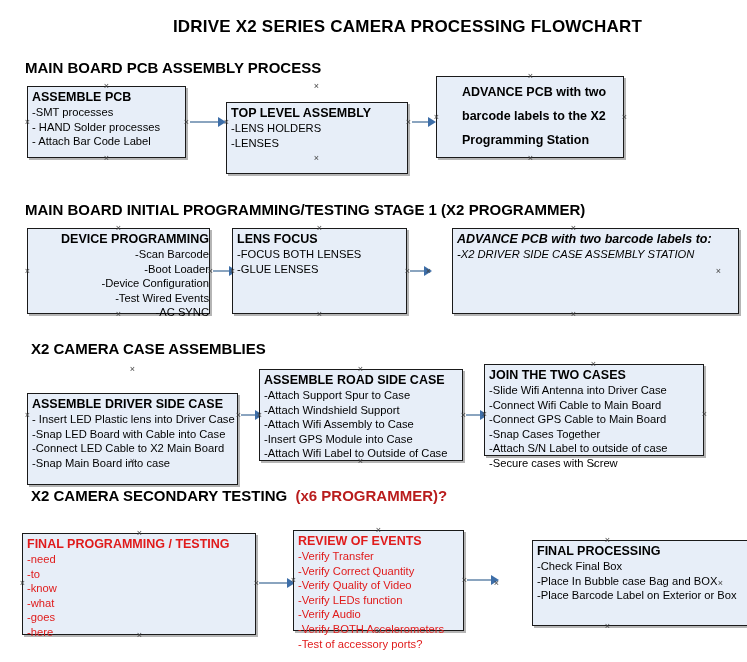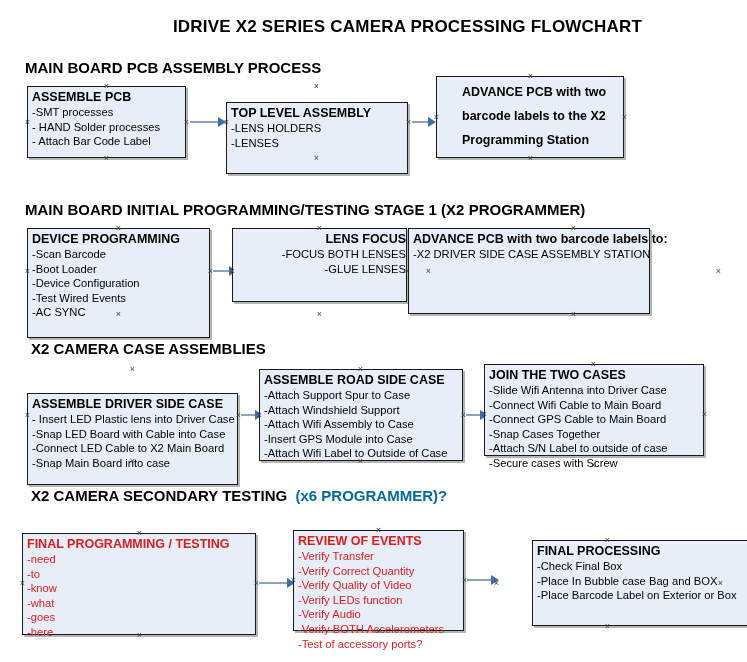--- a/index.html
+++ b/index.html
@@ -21,21 +21,21 @@
     letter-spacing:.2px;
     white-space:nowrap;
     margin-left:34px;
   }
 
   .section-head{
     position:absolute;
     font-size:15px;font-weight:bold;
     white-space:nowrap;
   }
-  .section-head .accent{color:#0369a1;}
+  .section-head .accent{color:#b91c1c;}
 
   .node{
     position:absolute;
     background:#e7eef8;
     border:1.3px solid #1a1a1a;
     box-sizing:border-box;
     box-shadow:2px 2px 0 rgba(120,120,120,.55);
   }
   .node .n-title{
     font-size:12.5px;font-weight:bold;
@@ -127,54 +127,54 @@
   </div>
   <span class="handle" style="left:527px;top:73px;"></span>
   <span class="handle" style="left:527px;top:155px;"></span>
   <span class="handle" style="left:433px;top:114px;"></span>
   <span class="handle" style="left:621px;top:114px;"></span>
 
   <div class="section-head" style="left:25px;top:201px;">
     <span>MAIN BOARD INITIAL PROGRAMMING/TESTING STAGE 1 (X2 PROGRAMMER)</span>
   </div>
 
-  <div class="node" style="left:27px;top:228px;width:183px;height:110px;">
+  <div class="node" style="left:27px;top:228px;width:183px;height:86px;text-align:right;">
     <div class="n-title">DEVICE PROGRAMMING</div>
     <div class="n-line">-Scan Barcode</div>
     <div class="n-line">-Boot Loader</div>
     <div class="n-line">-Device Configuration</div>
     <div class="n-line">-Test Wired Events</div>
     <div class="n-line">-AC SYNC</div>
   </div>
   <span class="handle" style="left:115px;top:225px;"></span>
   <span class="handle" style="left:115px;top:311px;"></span>
   <span class="handle" style="left:24px;top:268px;"></span>
   <span class="handle" style="left:207px;top:268px;"></span>
 
   <div class="conn" style="left:213px;top:266px;width:24px;">
     <div class="shaft"></div>
     <div class="head"></div>
   </div>
 
-  <div class="node" style="left:232px;top:228px;width:175px;height:74px;text-align:right;">
+  <div class="node" style="left:232px;top:228px;width:175px;height:86px;">
     <div class="n-title">LENS FOCUS</div>
     <div class="n-line">-FOCUS BOTH LENSES</div>
     <div class="n-line">-GLUE LENSES</div>
   </div>
   <span class="handle" style="left:316px;top:225px;"></span>
   <span class="handle" style="left:316px;top:311px;"></span>
   <span class="handle" style="left:229px;top:268px;"></span>
   <span class="handle" style="left:404px;top:268px;"></span>
 
   <div class="conn" style="left:410px;top:266px;width:22px;">
     <div class="shaft"></div>
     <div class="head"></div>
   </div>
 
-  <div class="node" style="left:408px;top:228px;width:242px;height:86px;">
+  <div class="node" style="left:452px;top:228px;width:287px;height:86px;font-style:italic;">
     <div class="n-title">ADVANCE PCB with two barcode labels to:</div>
     <div class="n-line">-X2 DRIVER  SIDE  CASE  ASSEMBLY STATION</div>
   </div>
   <span class="handle" style="left:570px;top:225px;"></span>
   <span class="handle" style="left:570px;top:311px;"></span>
   <span class="handle" style="left:425px;top:268px;"></span>
   <span class="handle" style="left:715px;top:268px;"></span>
 
   <div class="section-head" style="left:31px;top:340px;">
     <span>X2 CAMERA CASE ASSEMBLIES</span>

